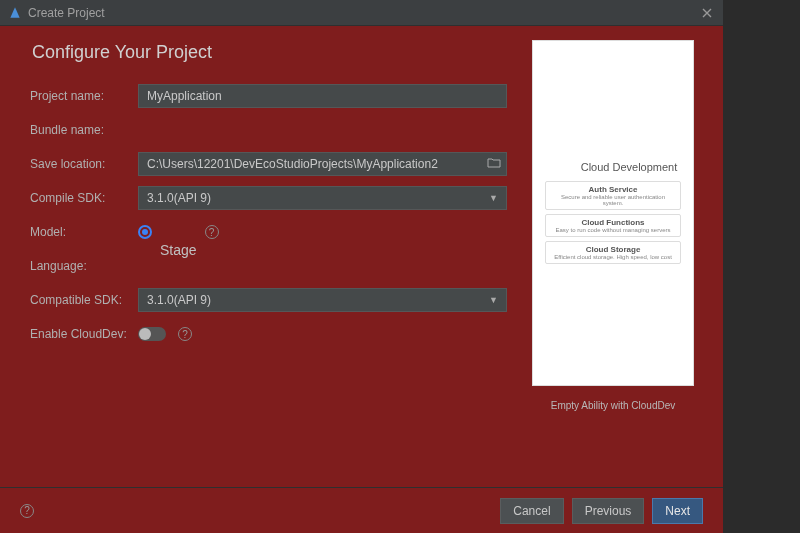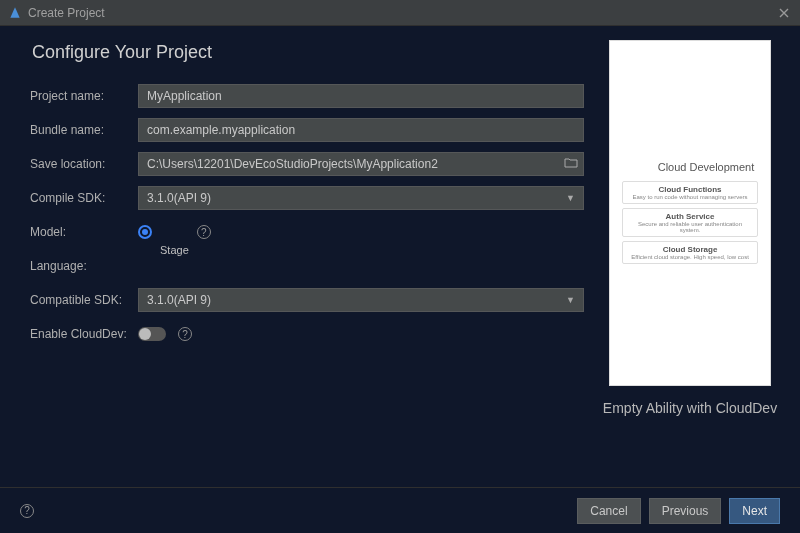--- a/index.html
+++ b/index.html
@@ -1,17 +1,17 @@
 <!DOCTYPE html>
 <html><head>
 <meta charset="utf-8">
 <style>
   * { box-sizing: border-box; margin: 0; padding: 0; }
   html, body { width: 800px; height: 533px; overflow: hidden; font-family: "Segoe UI", Arial, sans-serif; background: #2b2b2b; }
-  .window { position: relative; width: 800px; height: 533px; background: #0f172a; color: #bbbbbb; }
+  .window { position: relative; width: 723px; height: 533px; background: #7f1d1d; color: #bbbbbb; }
   .titlebar { height: 26px; display: flex; align-items: center; padding: 0 8px; background: #3c3f41; border-bottom: 1px solid #2f2f2f; font-size: 12px; color: #a0a0a0; }
   .titlebar .logo { width: 14px; height: 14px; margin-right: 6px; }
   .titlebar .spacer { flex: 1; }
   .titlebar .close { width: 16px; height: 16px; display:flex; align-items:center; justify-content:center; color:#888; cursor:pointer; }
   .body { display: flex; flex-direction: column; height: calc(100% - 26px); }
   .content { flex: 1; display: flex; padding: 14px 20px 0 14px; }
   .left { flex: 1; padding: 0 16px 0 16px; }
   .right { width: 180px; display:flex; flex-direction:column; align-items:center; }
   h2.title { font-weight: 400; color: #d0d0d0; font-size: 18px; margin: 2px 0 18px 2px; }
   .row { display: flex; align-items: center; height: 30px; margin-bottom: 4px; }
@@ -29,27 +29,27 @@
   .radio .dot { width:6px; height:6px; border-radius:50%; background:#3b82f6; }
   .chk { width:14px; height:14px; background:#3b82f6; display:inline-flex; align-items:center; justify-content:center; margin-right:8px; color:#fff; font-size:11px; }
   .help { width:14px; height:14px; border:1px solid #888; border-radius:50%; display:inline-flex; align-items:center; justify-content:center; font-size:10px; color:#999; margin-left:8px; cursor:pointer; }
   .toggle { width:28px; height:14px; border-radius:7px; background:#555; position:relative; display:inline-block; margin-right:4px; cursor:pointer; }
   .toggle .knob { width:12px; height:12px; border-radius:50%; background:#bbb; position:absolute; top:1px; left:1px; }
   .preview { width:162px; height:346px; background:#fff; border:1px solid #ddd; display:flex; flex-direction:column; align-items:center; padding-top:120px; }
   .preview h4 { font-size:11px; color:#555; font-weight:500; margin-bottom:8px;padding-left:32px; }
   .card { width:136px; border:1px solid #ddd; border-radius:2px; margin-bottom:4px; padding:3px 4px; text-align:center; }
   .card .ct { font-size:8px; color:#555; font-weight:600; }
   .card .cs { font-size:6px; color:#888; }
-  .caption { margin-top:14px; font-size:14px; color:#b8b8b8; text-align:left; }
+  .caption { margin-top:14px; font-size:10px; color:#b8b8b8; text-align:left; }
   .footer { height: 46px; border-top:1px solid #2f2f2f; display:flex; align-items:center; padding:0 20px; }
   .footer .help { margin-left:0; }
   .footer .spacer { flex:1; }
   .btn { height:26px; padding:0 12px; font-size:12px; border:1px solid #5a5d5e; background:#4c5052; color:#c8c8c8; margin-left:8px; cursor:pointer; display:inline-flex; align-items:center; }
   .btn.primary { background:#365880; border-color:#4a79ab; color:#e6e6e6; }
-  .valstatic { font-size:11px; color:#c0c0c0;margin-top:36px; }
+  .valstatic { font-size:14px; color:#c0c0c0;margin-top:36px; }
 </style>
 </head>
 <body>
 
 <div class="window">
 
   <div class="titlebar">
     <svg class="logo" viewBox="0 0 24 24">
         <path fill="#4a8fd8" d="M12 2 L20 20 H4 Z"></path>
       </svg>
@@ -67,21 +67,20 @@
       <div class="left">
         <h2 class="title">Configure Your Project</h2>
 
         <div class="row">
           <div class="lbl">Project name:</div>
           <div class="field"><input class="txt" value="MyApplication" style=""></div>
         </div>
 
         <div class="row">
           <div class="lbl">Bundle name:</div>
-          <div class="field"><input class="txt" value="com.example.myapplication" style=""></div>
         </div>
 
         <div class="row">
           <div class="lbl">Save location:</div>
           <div class="field pathwrap">
             <input class="txt" style="padding-right: 22px;" value="C:\Users\12201\DevEcoStudioProjects\MyApplication2">
             <span class="browse">
               <svg width="14" height="12" viewBox="0 0 14 12">
                   <path fill="none" stroke="#aaa" d="M1 3 h4 l1 1 h7 v7 h-12 z"></path>
                 </svg>
@@ -133,26 +132,26 @@
               </span>
             <span class="help">?</span>
           </div>
         </div>
       </div>
 
       <div class="right">
         <div class="preview">
           <h4>Cloud Development</h4>
           <div class="card">
+            <div class="ct">Auth Service</div>
+            <div class="cs">Secure and reliable user authentication system.</div>
+          </div>
+          <div class="card">
             <div class="ct">Cloud Functions</div>
             <div class="cs">Easy to run code without managing servers</div>
-          </div>
-          <div class="card">
-            <div class="ct">Auth Service</div>
-            <div class="cs">Secure and reliable user authentication system.</div>
           </div>
           <div class="card">
             <div class="ct">Cloud Storage</div>
             <div class="cs">Efficient cloud storage. High speed, low cost</div>
           </div>
         </div>
         <div class="caption">Empty Ability with CloudDev</div>
       </div>
     </div>
 

